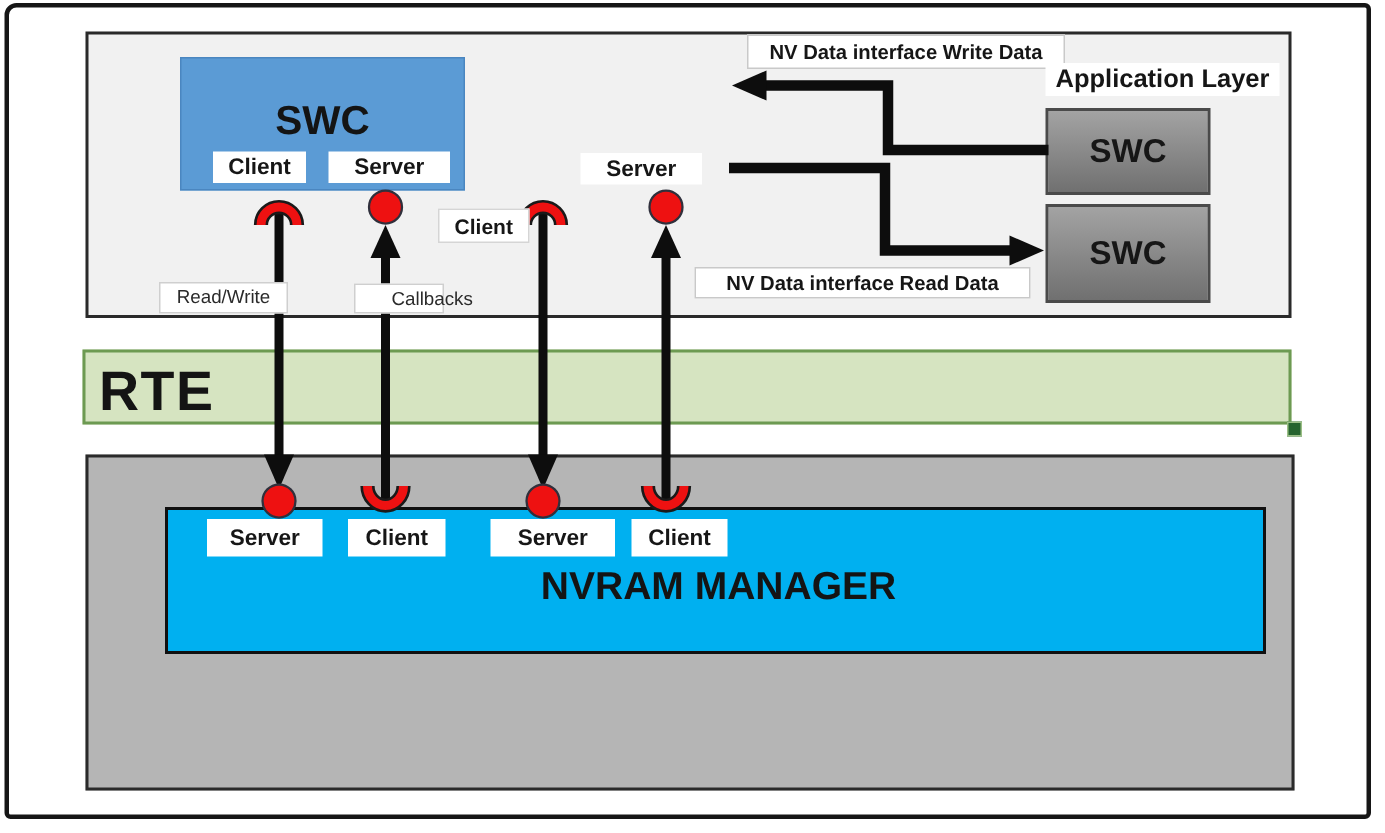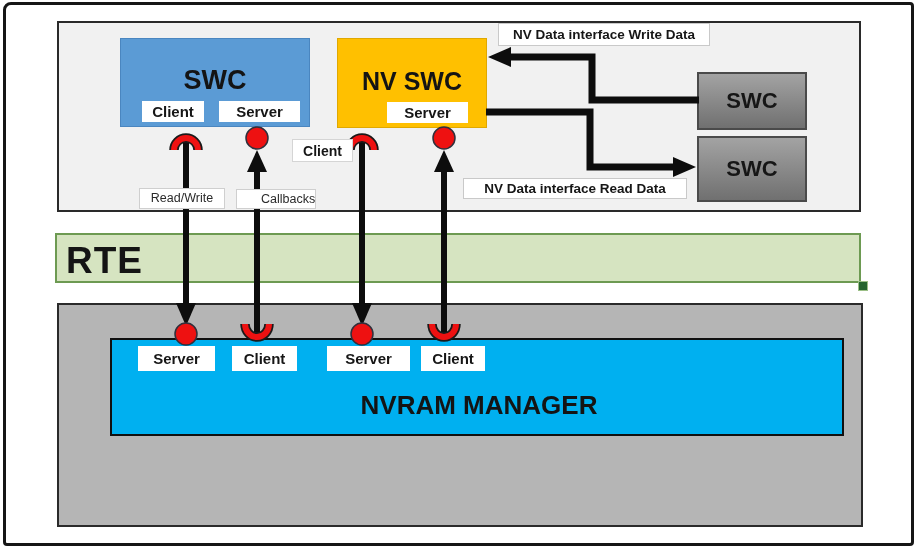--- a/index.html
+++ b/index.html
@@ -18,21 +18,21 @@
   .rte-band  { left:55px; top:233px; width:806px; height:50px;
                background:var(--rte_green_fill); border:2px solid var(--rte_green_border); }
   .rte-title { left:66px; top:240px; font-size:37px; font-weight:700; letter-spacing:1px; }
   .rte-handle{ left:858px; top:281px; width:10px; height:10px;
                background:var(--rte_handle_green); border:1px solid #9bbf86; }
   .bsw-box   { left:57px; top:303px; width:806px; height:224px;
                background:var(--bsw_gray); border:2px solid #2a2a2a; }
   .nvram-box { left:110px; top:338px; width:734px; height:98px;
                background:var(--nvram_cyan); border:2px solid #101010; }
   .nvram-title { left:110px; top:375px; width:738px; text-align:center;
-                 font-size:26px; font-weight:700;margin-top:15px; }
+                 font-size:26px; font-weight:700; }
 
   .swc-blue { left:120px; top:38px; width:190px; height:89px;
               background:var(--swc_blue); border:1px solid #4a86c0; }
   .nv-swc   { left:337px; top:38px; width:150px; height:90px;
               background:var(--nv_swc_orange); border:1px solid #e0a800; }
   .box-title { width:100%; text-align:center; font-weight:700; }
   .swc-blue .box-title { position:absolute; top:26px; font-size:27px; }
   .nv-swc  .box-title  { position:absolute; top:28px; font-size:25px; }
 
   .gray-swc { left:697px; width:110px;
@@ -42,22 +42,22 @@
   .gray-swc.two { top:136px; height:66px; line-height:62px; }
 
   .label { background:#ffffff; text-align:center; color:#161616; }
   .port-label { font-weight:700; font-size:15px; }
   .lbl-swc-client  { left:142px; top:101px; width:62px; height:21px; line-height:21px; }
   .lbl-swc-server  { left:219px; top:101px; width:81px; height:21px; line-height:21px; }
   .lbl-nvswc-server{ left:387px; top:102px; width:81px; height:21px; line-height:21px; }
   .lbl-client-solo { left:292px; top:139px; width:61px; height:23px; line-height:23px;
                      font-weight:700; font-size:14px; border:1px solid #d5d5d5; }
   .lbl-readwrite { left:106px; top:188px; width:86px; height:21px; line-height:19px;
-                   font-size:12.5px; border:1px solid #cfcfcf; color:#2a2a2a;margin-left:33px; }
-  .lbl-callbacks { left:236px; top:189px; width:80px; height:20px; line-height:18px;
+                   font-size:12.5px; border:1px solid #cfcfcf; color:#2a2a2a; }
+  .lbl-callbacks { left:236px; top:189px; width:60px; height:20px; line-height:18px;
                    font-size:12.5px; border:1px solid #cfcfcf; color:#2a2a2a;padding-left:24px; }
   .lbl-write-data { left:498px; top:23px;  width:212px; height:23px; line-height:21px;
                     font-weight:700; font-size:13.5px; border:1px solid #c9c9c9; }
   .lbl-read-data  { left:463px; top:178px; width:224px; height:21px; line-height:19px;
                     font-weight:700; font-size:13.5px; border:1px solid #c9c9c9; }
   .lbl-app-layer  { left:697px; top:42px; width:156px; height:22px; line-height:22px;
                     font-weight:700; font-size:17px; }
   .lbl-nv-server1 { left:138px; top:346px; width:77px; height:25px; line-height:25px; }
   .lbl-nv-client1 { left:232px; top:346px; width:65px; height:25px; line-height:25px; }
   .lbl-nv-server2 { left:327px; top:346px; width:83px; height:25px; line-height:25px; }
@@ -83,23 +83,20 @@
   <div class="abs z1 app-layer"></div>
   <div class="abs z1 rte-band"></div>
   <div class="abs z1 rte-title">RTE</div>
   <div class="abs z1 rte-handle"></div>
   <div class="abs z1 bsw-box"></div>
   <div class="abs z1 nvram-box"></div>
   <div class="abs z1 nvram-title">NVRAM MANAGER</div>
 
   <div class="abs z1 swc-blue">
     <div class="box-title">SWC</div>
-  </div>
-  <div class="abs z1 nv-swc">
-    <div class="box-title">NV SWC</div>
   </div>
 
   <div class="abs z1 gray-swc one">SWC</div>
   <div class="abs z1 gray-swc two">SWC</div>
 
   <svg class="overlay" width="923" height="555" viewBox="0 0 923 555">
 
     <g>
       <line class="conn-line" x1="186" y1="140" x2="186" y2="304"></line>
       <polygon class="arrowhead" points="176,303 196,303 186,326"></polygon>
@@ -144,18 +141,19 @@
   </svg>
 
   <div class="abs z3 label port-label lbl-swc-client">Client</div>
   <div class="abs z3 label port-label lbl-swc-server">Server</div>
   <div class="abs z3 label port-label lbl-nvswc-server">Server</div>
   <div class="abs z3 label lbl-client-solo">Client</div>
   <div class="abs z3 label lbl-readwrite">Read/Write</div>
   <div class="abs z3 label lbl-callbacks">Callbacks</div>
   <div class="abs z3 label lbl-read-data">NV Data interface Read Data</div>
   <div class="abs z3 label lbl-write-data">NV Data interface Write Data</div>
+  <div class="abs z3 label lbl-app-layer">Application Layer</div>
   <div class="abs z3 label port-label lbl-nv-server1">Server</div>
   <div class="abs z3 label port-label lbl-nv-client1">Client</div>
   <div class="abs z3 label port-label lbl-nv-server2">Server</div>
   <div class="abs z3 label port-label lbl-nv-client2">Client</div>
 
 </div>
 
 </body></html>

